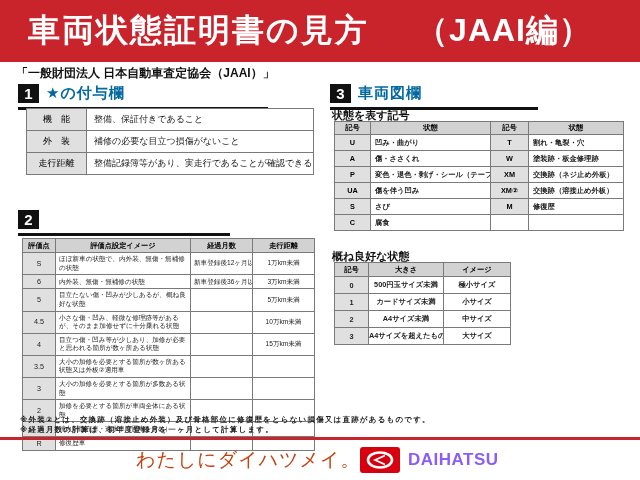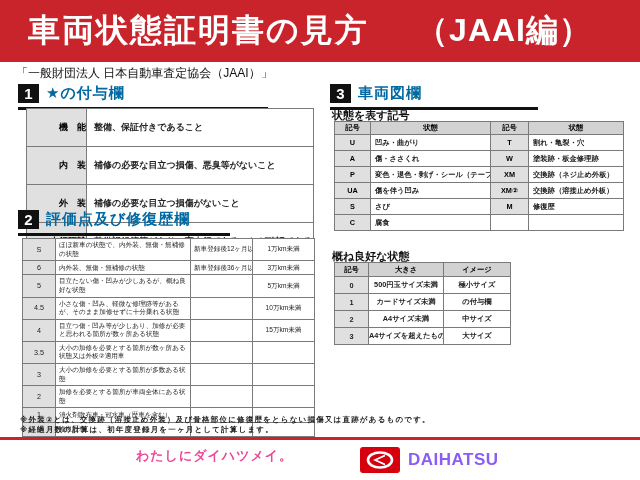--- a/index.html
+++ b/index.html
@@ -5,41 +5,41 @@
   * { margin:0; padding:0; box-sizing:border-box; }
   body { font-family:"Liberation Sans","DejaVu Sans",sans-serif; background:#888; }
   .page { position:relative; width:640px; height:480px; background:#ffffff; overflow:hidden; }
 
   
   .banner { position:absolute; left:0; top:0; width:640px; height:62px; background:#c9232b;
             display:flex; align-items:center; justify-content:space-between; padding:0 48px 0 28px; }
   .banner .title { color:#fff; font-size:32px; font-weight:bold; letter-spacing:2px; }
   .banner .edition { color:#fff; font-size:32px; font-weight:bold; letter-spacing:1px; }
 
-  .subtitle { position:absolute; left:16px; top:65px; font-size:12px; font-weight:normal; color:#111; }
+  .subtitle { position:absolute; left:16px; top:65px; font-size:12px; font-weight:bold; color:#111; }
 
   
   .sec-head { position:absolute; display:flex; align-items:center; gap:7px;
               border-bottom:3px solid #111; padding-bottom:4px; }
   .badge { display:inline-block; min-width:21px; height:19px; background:#111; color:#fff;
            font-size:15px; font-weight:bold; text-align:center; line-height:19px; }
   .sec-title { font-size:15px; font-weight:bold; color:#0369a1; letter-spacing:1px; }
 
   
   table { border-collapse:collapse; table-layout:fixed; position:absolute; background:#fff; }
   th, td { border:1px solid #7a7a7a; overflow:hidden; }
   th { background:#d2d2d2; font-weight:bold; text-align:center;margin-left:14px; }
   td.key { background:#e0e0e0; text-align:center; }
   td.val { text-align:left; }
 
   
   .t-star { left:26px; top:108px; width:288px; font-size:9px; }
   .t-star td { height:22px; }
-  .t-star td.key { width:60px; font-weight:bold;text-align:right; }
-  .t-star td.val { padding:12px 7px; white-space:nowrap; font-weight:bold; color:#222; }
+  .t-star td.key { width:60px; font-weight:normal; }
+  .t-star td.val { padding:4px 7px; white-space:nowrap; font-weight:normal; color:#222; }
 
   
   .t-eval { left:22px; top:238px; width:292px; font-size:6.6px; }
   .t-eval th { height:14px; font-size:7.2px; }
   .t-eval td { padding:2px 3px; line-height:1.3; color:#222; }
   .t-eval td.key { font-size:7.2px; }
   .t-eval td.c3, .t-eval td.c4 { text-align:center; white-space:nowrap; }
 
   
   .mini-label { position:absolute; font-size:11px; font-weight:bold; color:#111; }
@@ -55,22 +55,22 @@
   .t-size { left:334px; top:262px; width:176px; font-size:7.3px; }
   .t-size th { height:14px; }
   .t-size td { height:17px; text-align:center; white-space:nowrap; font-weight:bold; color:#222; }
 
   
   .footnotes { position:absolute; left:20px; top:415px; font-size:7.5px; font-weight:bold;
                color:#222; line-height:10px; letter-spacing:1.2px; white-space:nowrap; }
 
   
   .red-rule { position:absolute; left:0; top:437px; width:640px; height:3px; background:#c9232b; }
-  .slogan { position:absolute; left:136px; top:447px; font-size:13px; font-weight:bold;
-            color:#ec4899; letter-spacing:1px; }
+  .slogan { position:absolute; left:136px; top:447px; font-size:19px; font-weight:normal;
+            color:#c2410c; letter-spacing:1px; }
   .brand-mark { position:absolute; left:360px; top:447px; width:40px; height:26px; }
   .brand-text { position:absolute; left:408px; top:450px; font-size:17px; font-weight:bold;
                 color:#8b5cf6; letter-spacing:0.5px; }
 </style>
 </head>
 <body>
 
 <div class="page">
 
   <div class="banner">
@@ -85,47 +85,48 @@
     <span class="sec-title">★の付与欄</span>
   </div>
 
   <table class="t-star">
     <tbody>
         <tr>
       <td class="key">機　能</td>
       <td class="val">整備、保証付きであること</td>
     </tr>
     <tr>
-      <td class="key">内　装</td>
-      <td class="val">補修の必要な目立つ損傷、悪臭等がないこと</td>
-    </tr>
-    <tr>
       <td class="key">外　装</td>
       <td class="val">補修の必要な目立つ損傷がないこと</td>
     </tr>
     <tr>
       <td class="key">走行距離</td>
       <td class="val">整備記録簿等があり、実走行であることが確認できること</td>
     </tr>
   </tbody>
     </table>
 
   <div class="sec-head" style="left:18px; top:210px; width:212px;">
     <span class="badge">2</span>
-    <span class="sec-title">評価点及び修復歴欄</span>
   </div>
 
   <table class="t-eval">
     <colgroup>
         <col style="width:33px">
         <col style="width:135px">
         <col style="width:62px">
         <col style="width:62px">
       </colgroup>
     <tbody>
+        <tr>
+      <th>評価点</th>
+      <th>評価点設定イメージ</th>
+      <th>経過月数</th>
+      <th>走行距離</th>
+    </tr>
     <tr>
       <td class="key">S</td>
       <td class="val">ほぼ新車の状態で、内外装、無傷・無補修の状態</td>
       <td class="c3">新車登録後12ヶ月以内</td>
       <td class="c4">1万km未満</td>
     </tr>
     <tr>
       <td class="key">6</td>
       <td class="val">内外装、無傷・無補修の状態</td>
       <td class="c3">新車登録後36ヶ月以内</td>
@@ -257,21 +258,21 @@
       <th>イメージ</th>
     </tr>
     <tr>
       <td class="key">0</td>
       <td>500円玉サイズ未満</td>
       <td>極小サイズ</td>
     </tr>
     <tr>
       <td class="key">1</td>
       <td>カードサイズ未満</td>
-      <td>の付与欄</td>
+      <td>小サイズ</td>
     </tr>
     <tr>
       <td class="key">2</td>
       <td>A4サイズ未満</td>
       <td>中サイズ</td>
     </tr>
     <tr>
       <td class="key">3</td>
       <td>A4サイズを超えたもの</td>
       <td>大サイズ</td>

